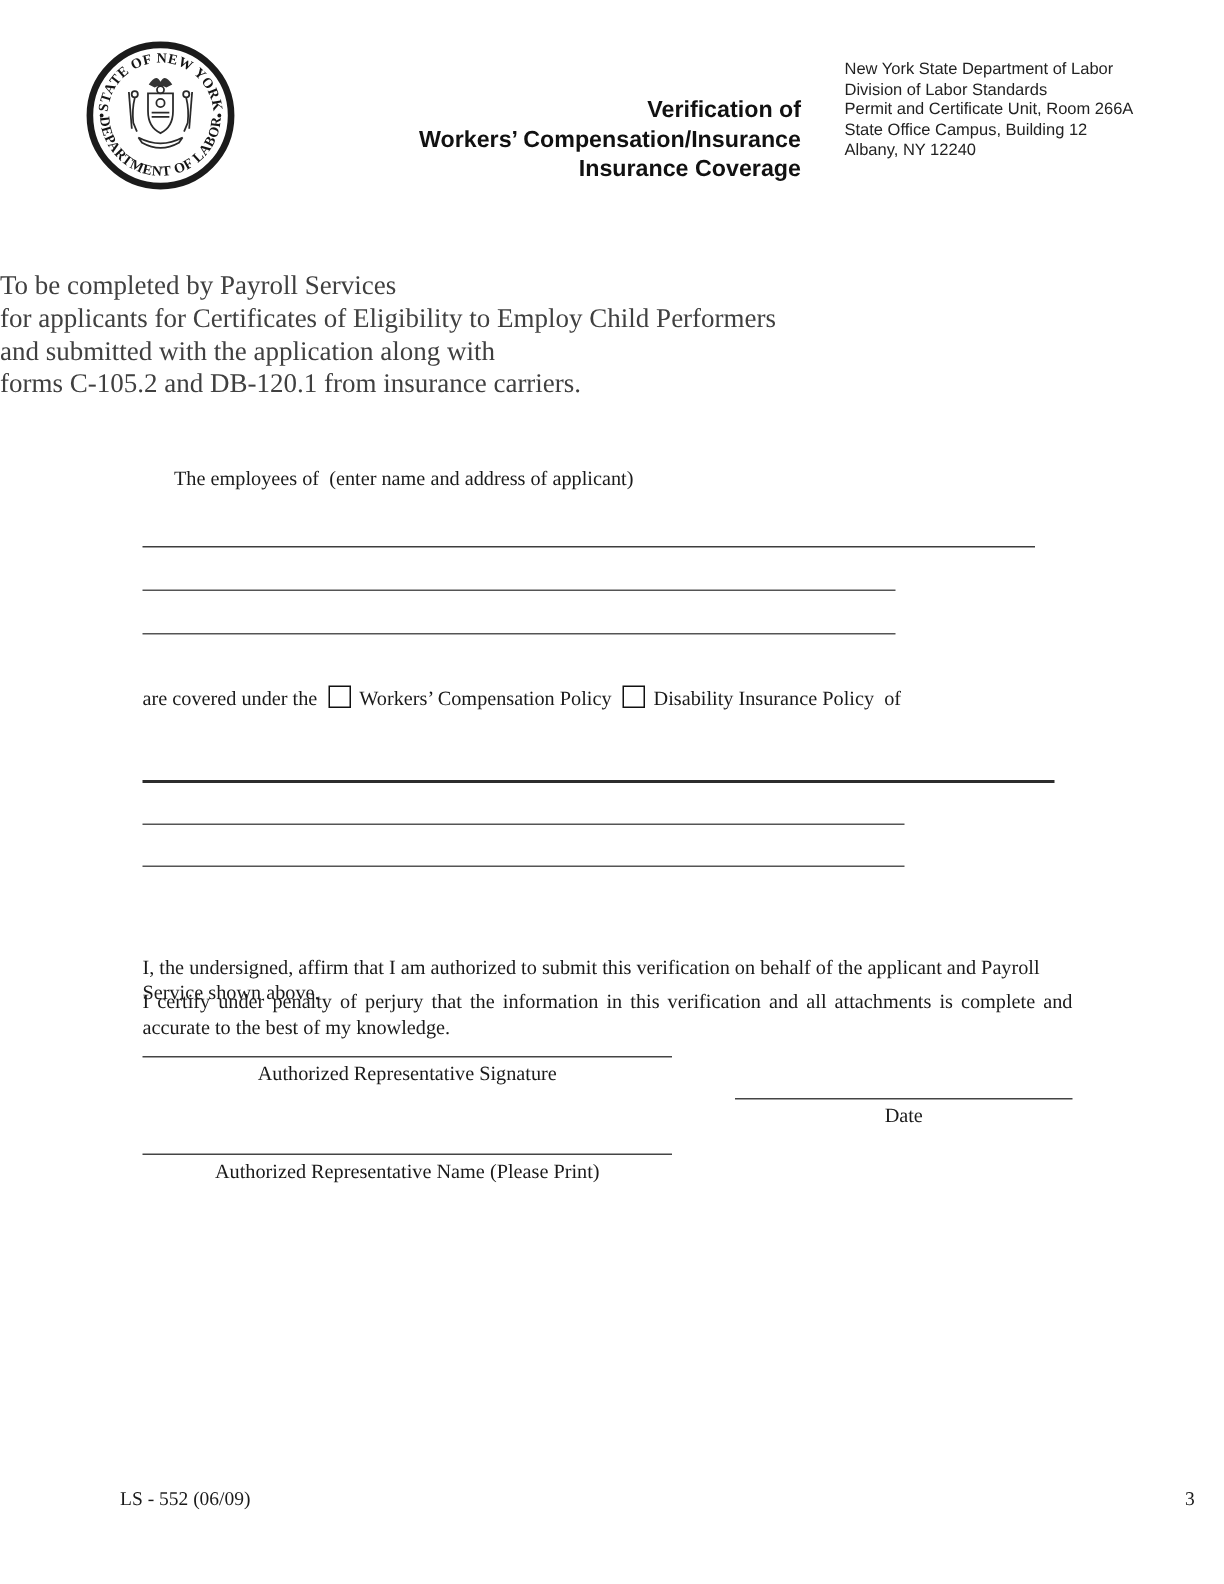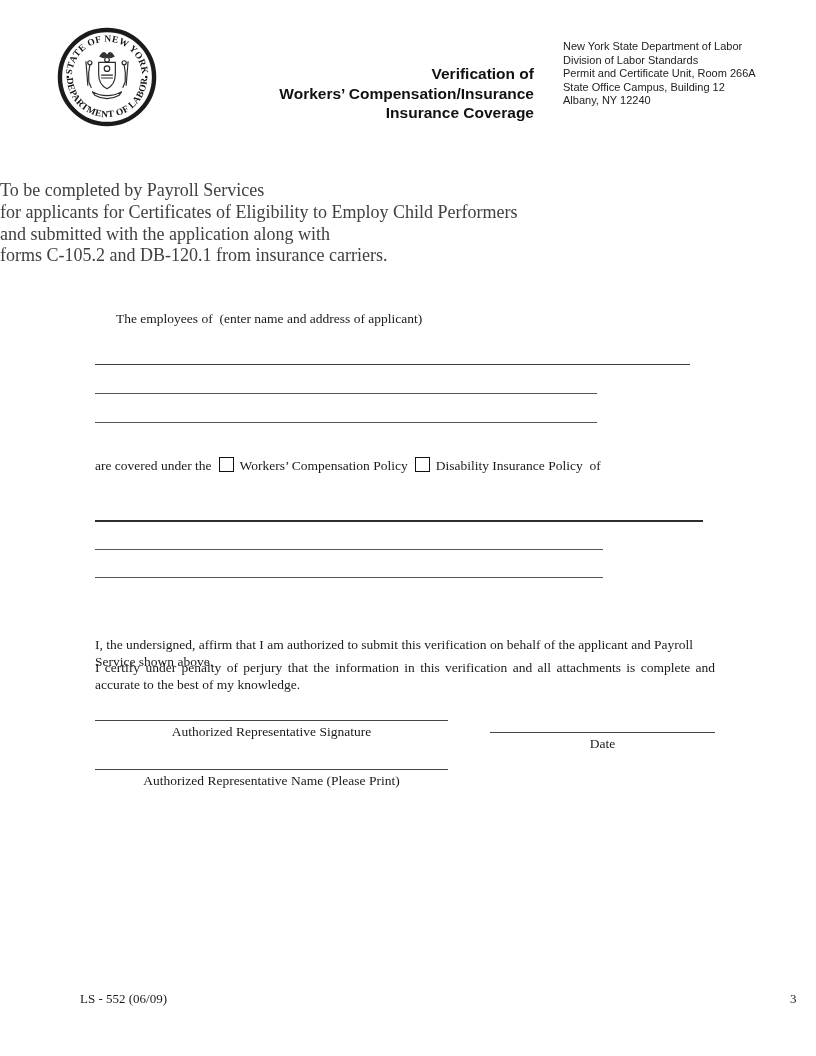--- a/index.html
+++ b/index.html
@@ -144,21 +144,21 @@
 
 
   <div class="abs rule-thick" style="left:95px; top:520px; width:608px;"></div>
   <div class="abs rule" style="left:95px; top:549px; width:508px;"></div>
   <div class="abs rule" style="left:95px; top:577px; width:508px;"></div>
 
   <div class="abs body-text para" style="left:95px; top:636px;">I, the undersigned, affirm that I am authorized to submit this verification on behalf of the applicant and Payroll Service shown above.</div>
 
   <div class="abs body-text para justify" style="left:95px; top:659px;">I certify under penalty of perjury that the information in this verification and all attachments is complete and accurate to the best of my knowledge.</div>
 
-  <div class="abs sig-box" style="left:95px; top:720px; width:353px;font-family:Liberation Serif, serif;">
+  <div class="abs sig-box" style="left:95px; top:704px; width:353px;font-family:Liberation Serif, serif;">
     <span>Authorized Representative Signature</span>
   </div>
   <div class="abs sig-box" style="left:490px; top:732px; width:225px;">
     <span>Date</span>
   </div>
   <div class="abs sig-box" style="left:95px; top:769px; width:353px;">
     <span>Authorized Representative Name </span><span class="italic">(Please Print)</span>
   </div>
 
   <div class="abs footer-text" style="left:48px; top:991px;">LS - 552 (06/09)</div>

